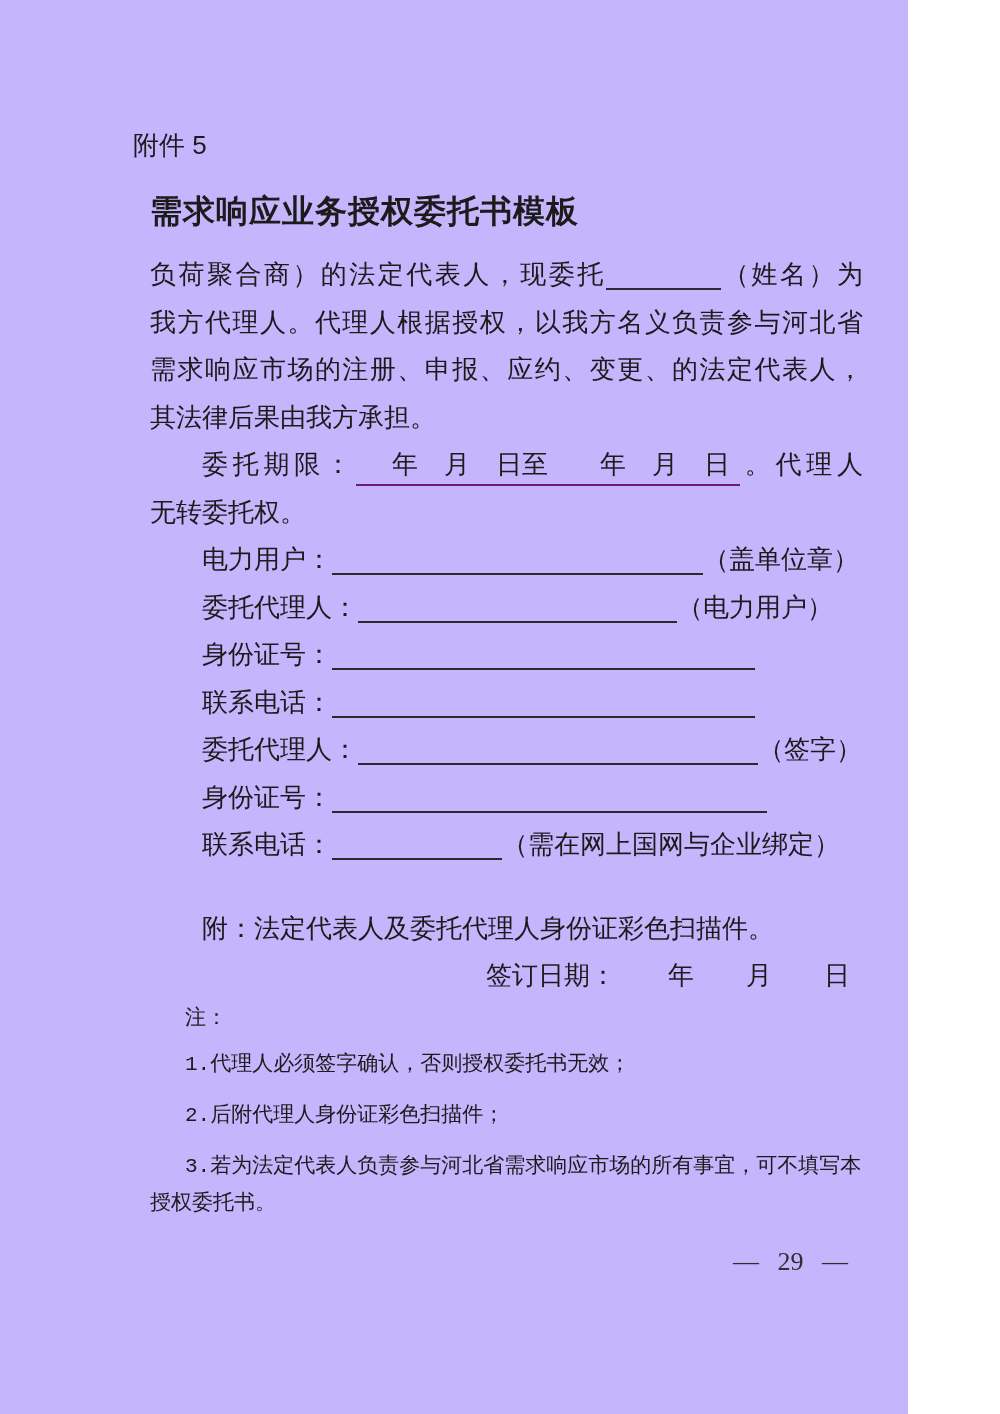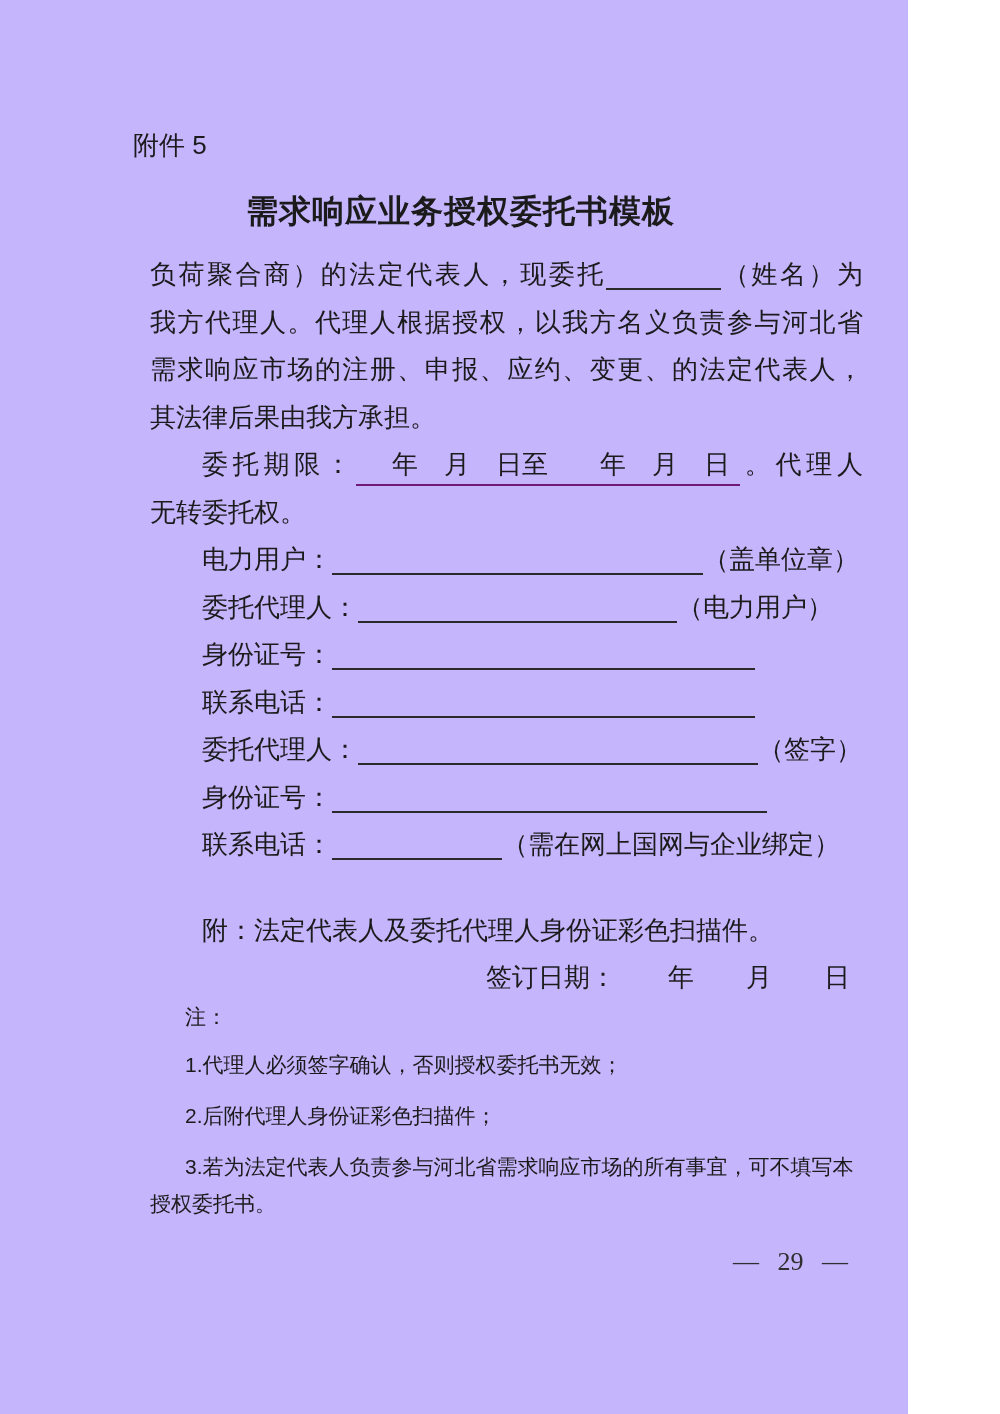--- a/index.html
+++ b/index.html
@@ -11,21 +11,21 @@
     font-family:"Liberation Sans", sans-serif;
     overflow:hidden;
   }
   .attach-label {
     margin:130px 0 0 133px;
     font-size:26px;
     line-height:30px;
   }
   .doc-title {
     margin:26px 137px 0 150px;
-    text-align:center;
+    text-align:left;
     font-size:32px;
     font-weight:700;
     line-height:50px;
     letter-spacing:1px;
   }
   .content {
     margin:0 137px 0 150px;
     width:713px;
     font-size:26px;
   }
@@ -75,21 +75,21 @@
   }
   .page-number {
     margin-top:25px;
     text-align:right;
     padding-right:15px;
     font-family:"Liberation Serif", serif;
     font-size:26px;
     color:#2f2f2f;
     word-spacing:12px;
   }
-  p { margin:0; }
+  p { margin:0;font-family:Liberation Mono, monospace; }
 </style>
 </head>
 <body>
 
 <div class="page">
 
   <div class="attach-label">附件 5</div>
 
   <h1 class="doc-title">需求响应业务授权委托书模板</h1>
 

